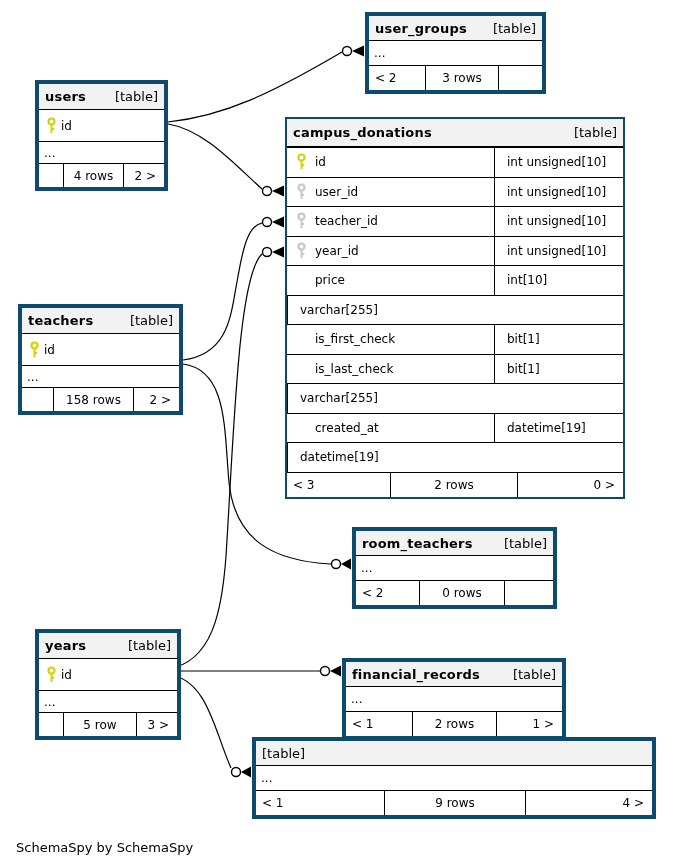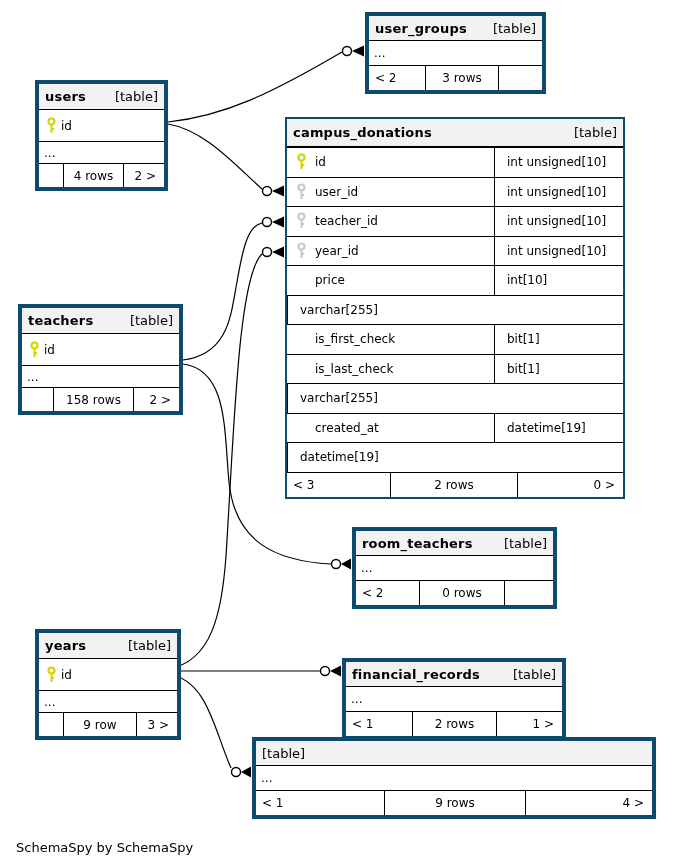--- a/index.html
+++ b/index.html
@@ -259,21 +259,21 @@
     <div class="row kr">
       <svg class="key pk" width="11" height="18" viewBox="0 0 11 18">
         <circle cx="5.5" cy="4.5" r="3" fill="none" stroke-width="2.2"></circle>
           <path d="M5.5 7.5 V16 M5.5 12 H8.2" stroke-width="2"></path>
       </svg>
       <span class="coltext">id</span>
     </div>
     <div class="row dots">...</div>
     <div class="ft">
       <span class="fc l" style="width:25px;"></span>
-      <span class="fc mid">9 row</span>
+      <span class="fc mid">5 row</span>
       <span class="fc r" style="width:40px;">3 &gt;</span>
     </div>
   </div>
 
   <div class="tbl t-small" style="left:342px; top:632px; width:224px;margin-top:26px;">
     <div class="hd">
       <span class="tname">financial_records</span>
       <span class="ttag">[table]</span>
     </div>
     <div class="row dots">...</div>

